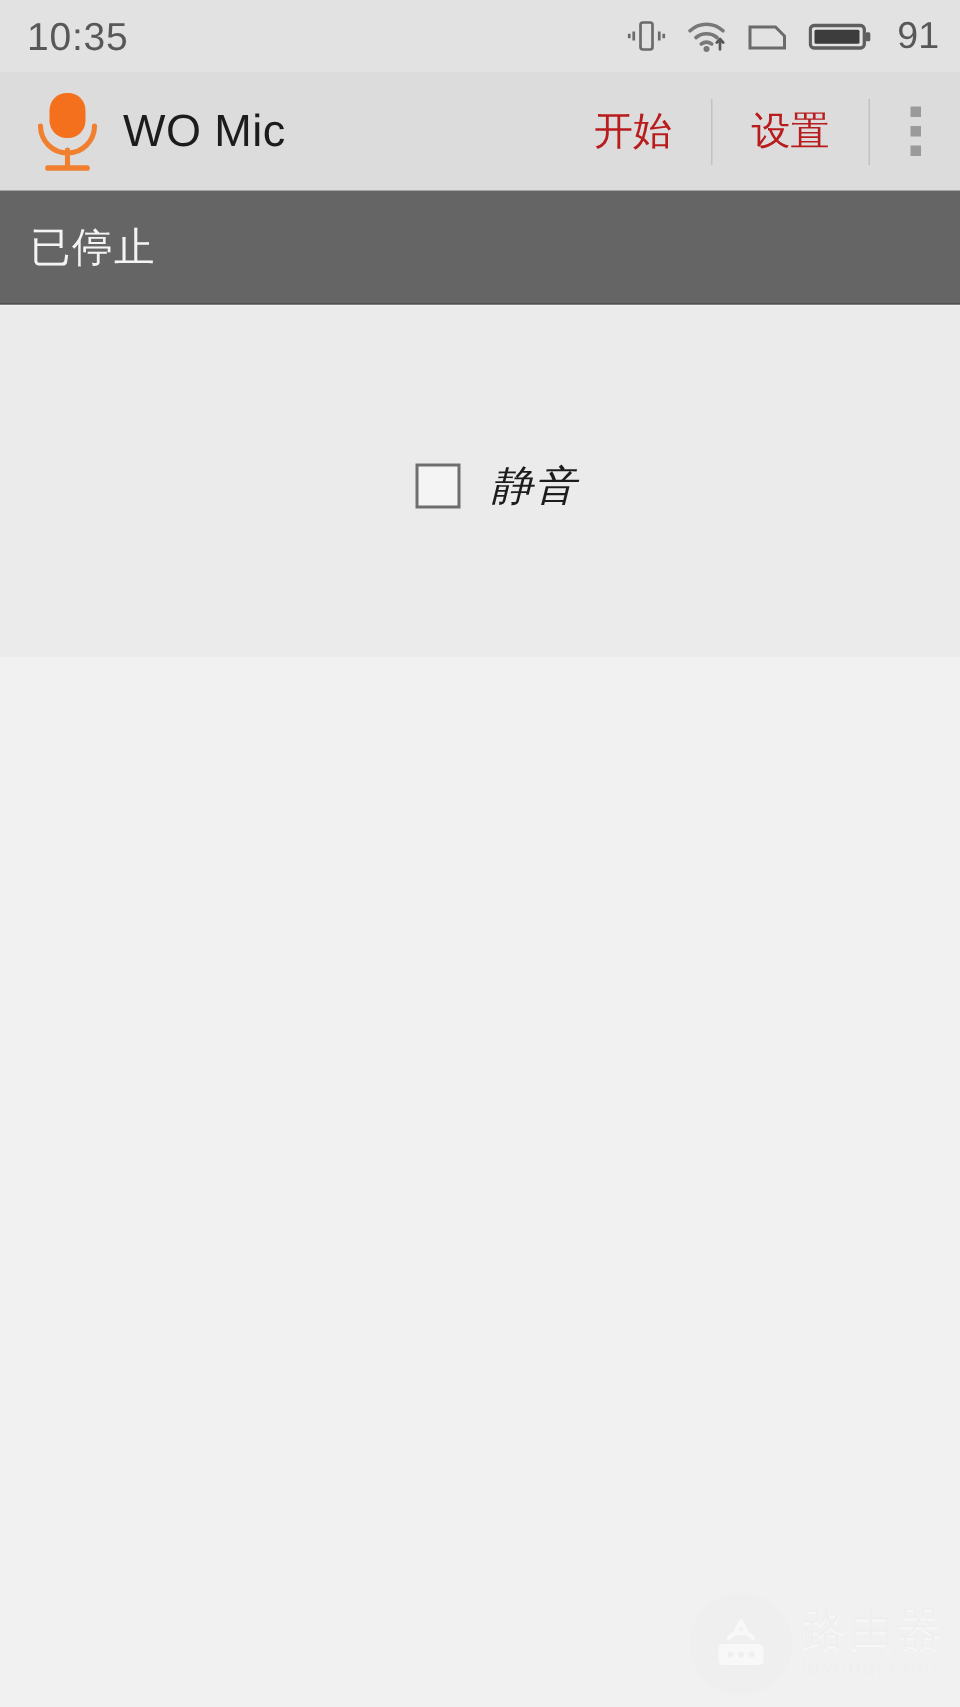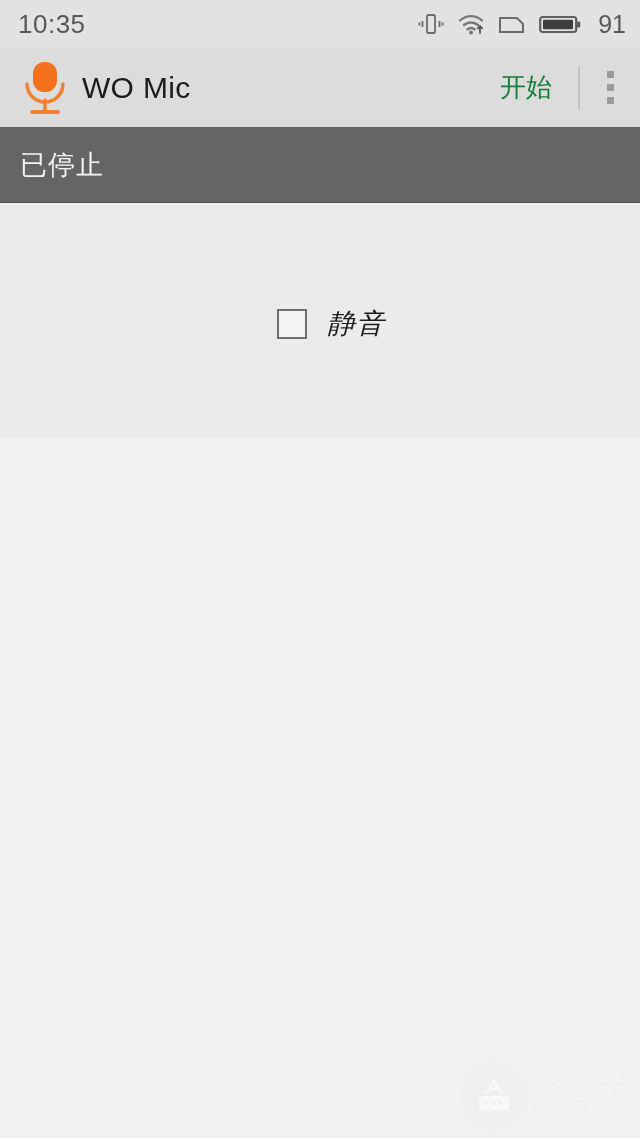--- a/index.html
+++ b/index.html
@@ -49,21 +49,21 @@
   }
   #applogo { width:50px; height:56px; flex:none; }
   #apptitle {
     font-size:30px; color:#1c1c1c;
     margin-left:12px;
     letter-spacing:0.3px;
     white-space:nowrap;
   }
   #actions { margin-left:auto; display:flex; align-items:center; height:100%; }
   .action-btn {
-    font-size:26px; color:#15803d;
+    font-size:26px; color:#b91c1c;
     padding:0 26px;
     display:flex; align-items:center; justify-content:center;
     height:100%;
     white-space:nowrap;
     cursor:pointer;
   }
   .vdivider {
     width:1px; height:44px;
     background:#c2c2c2;
     flex:none;
@@ -200,20 +200,21 @@
       <path d="M7 24 A18 18 0 0 0 43 24" fill="none" stroke="#f08030" stroke-width="3.4" stroke-linecap="round"></path>
       <line x1="25" y1="40" x2="25" y2="50" stroke="#f08030" stroke-width="3.4" stroke-linecap="round"></line>
       <line x1="12" y1="52" x2="38" y2="52" stroke="#f08030" stroke-width="3.8" stroke-linecap="round"></line>
     </svg>
 
     <div id="apptitle">WO Mic</div>
 
     <div id="actions">
       <div class="action-btn">开始</div>
       <div class="vdivider"></div>
+      <div class="action-btn">设置</div>
       <div class="vdivider"></div>
       <div id="overflow-btn">
         <span></span>
         <span></span>
         <span></span>
       </div>
     </div>
   </div>
 
   <div id="statebar">

